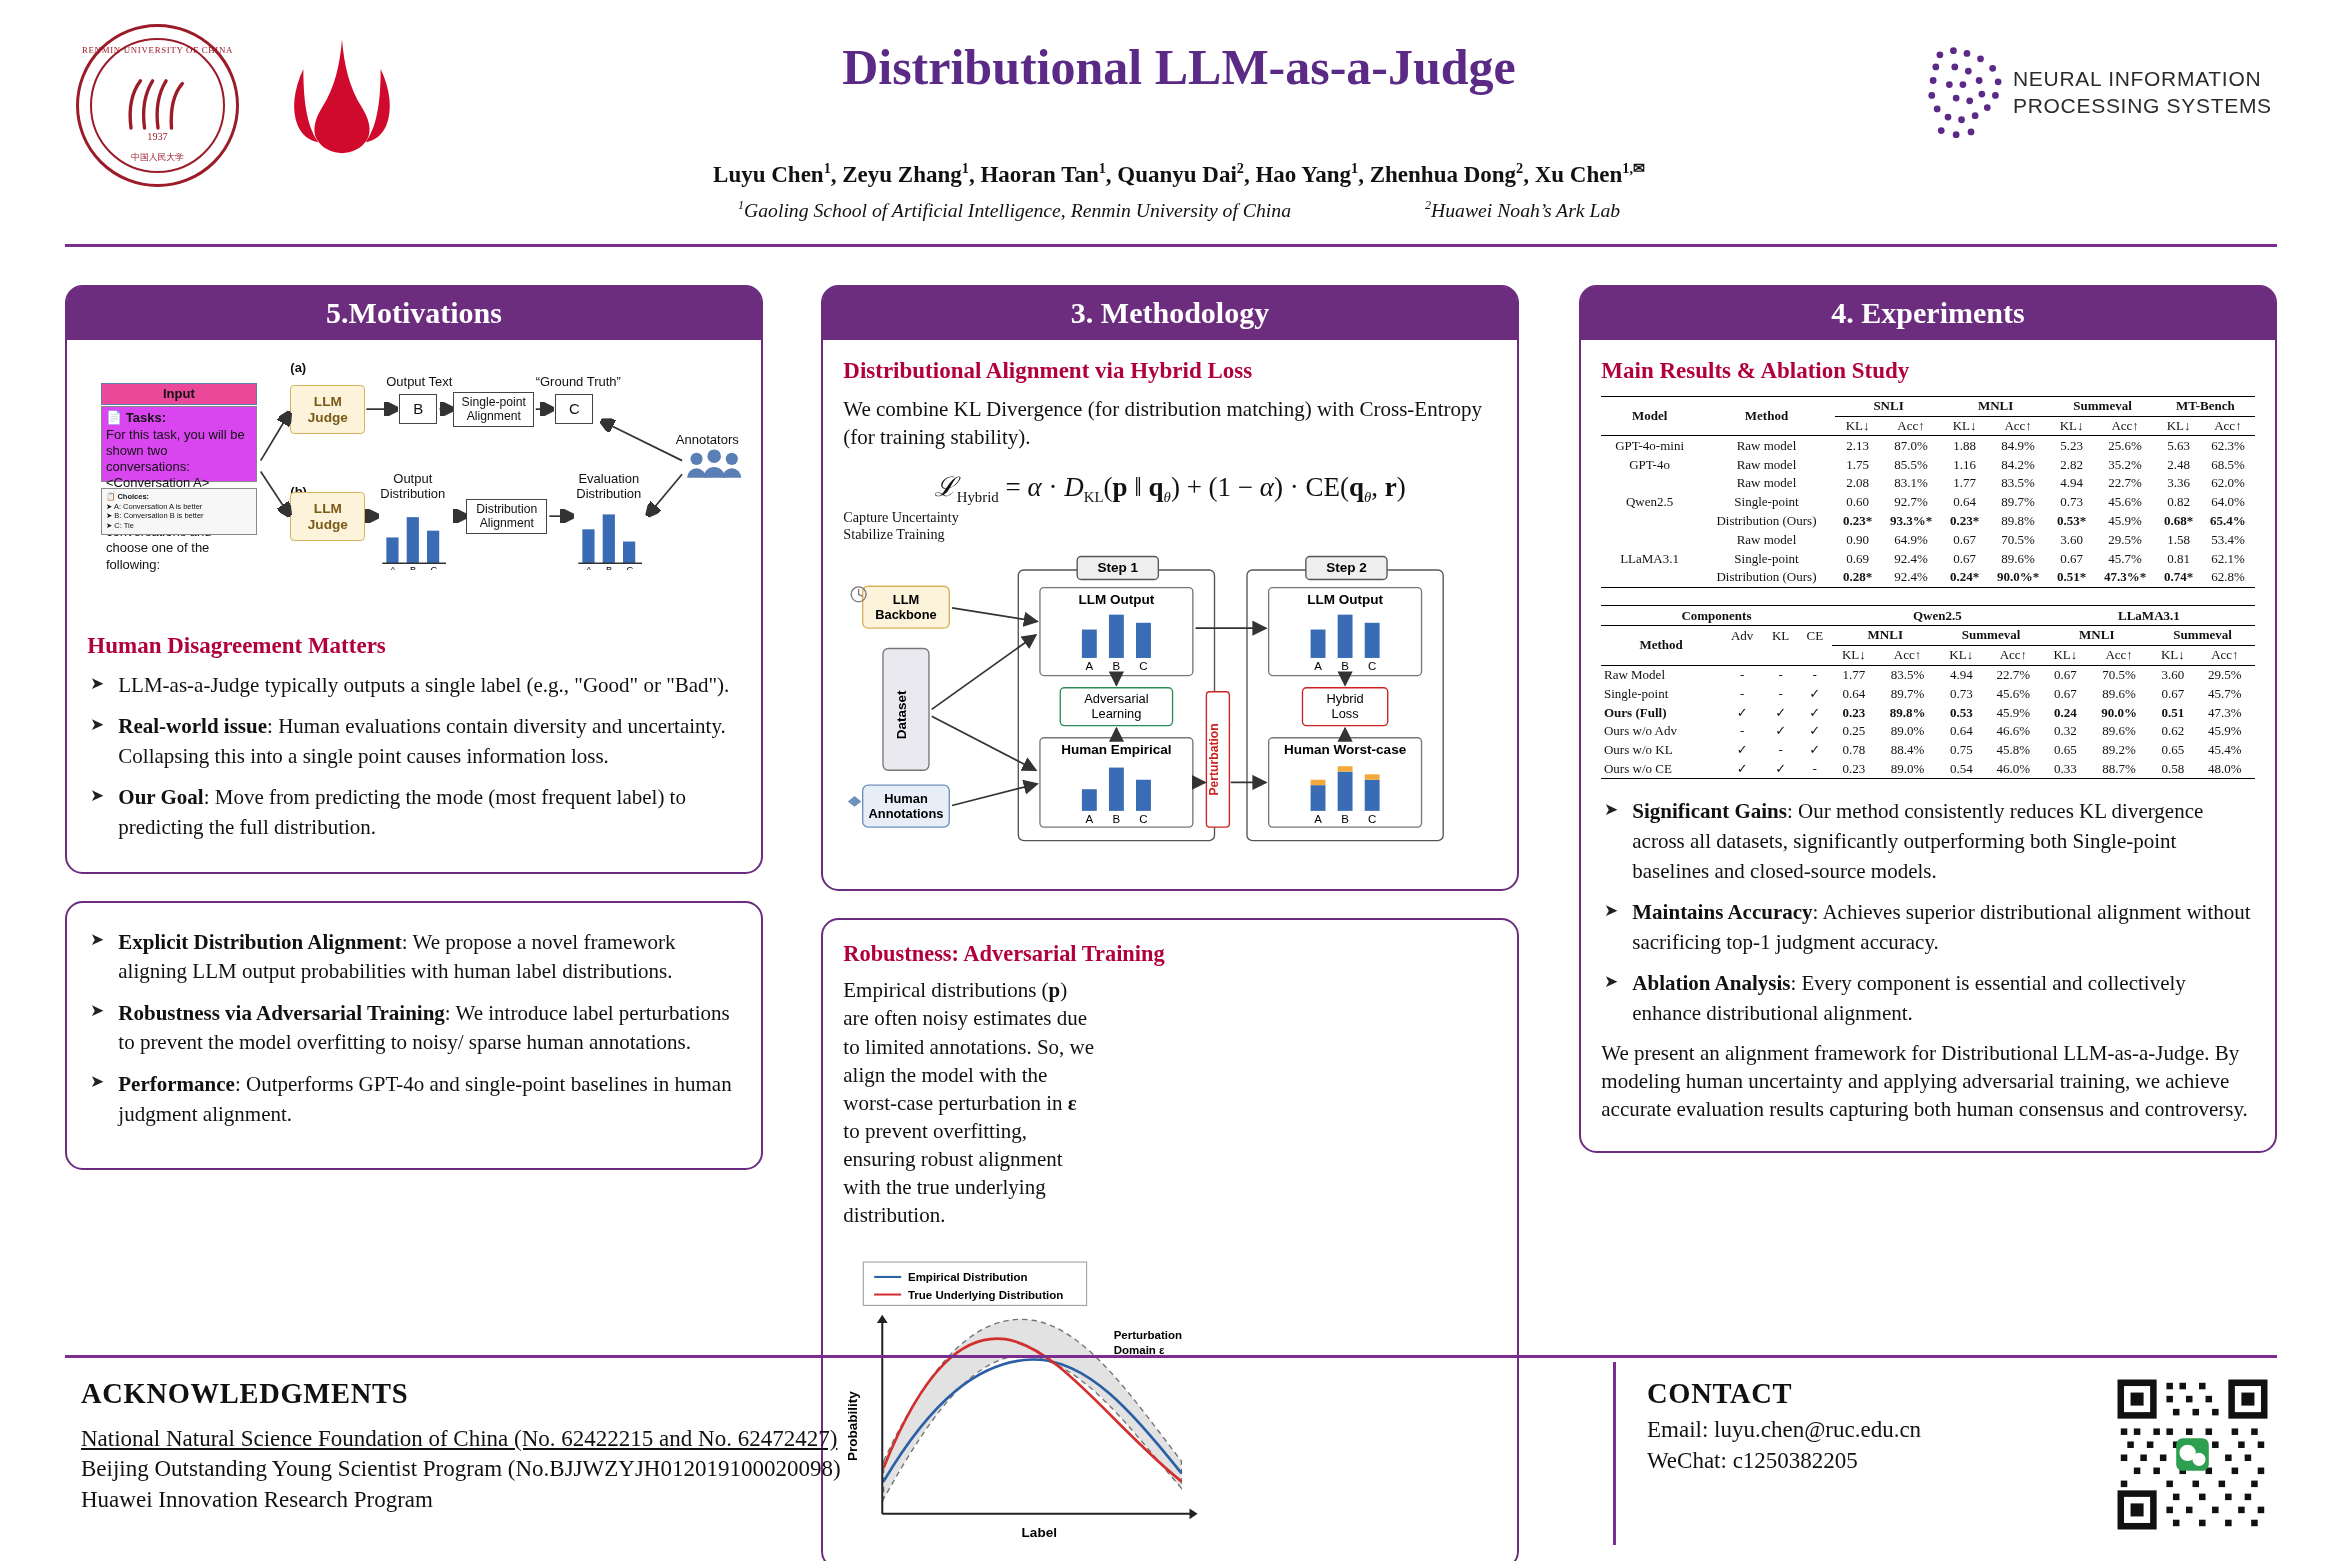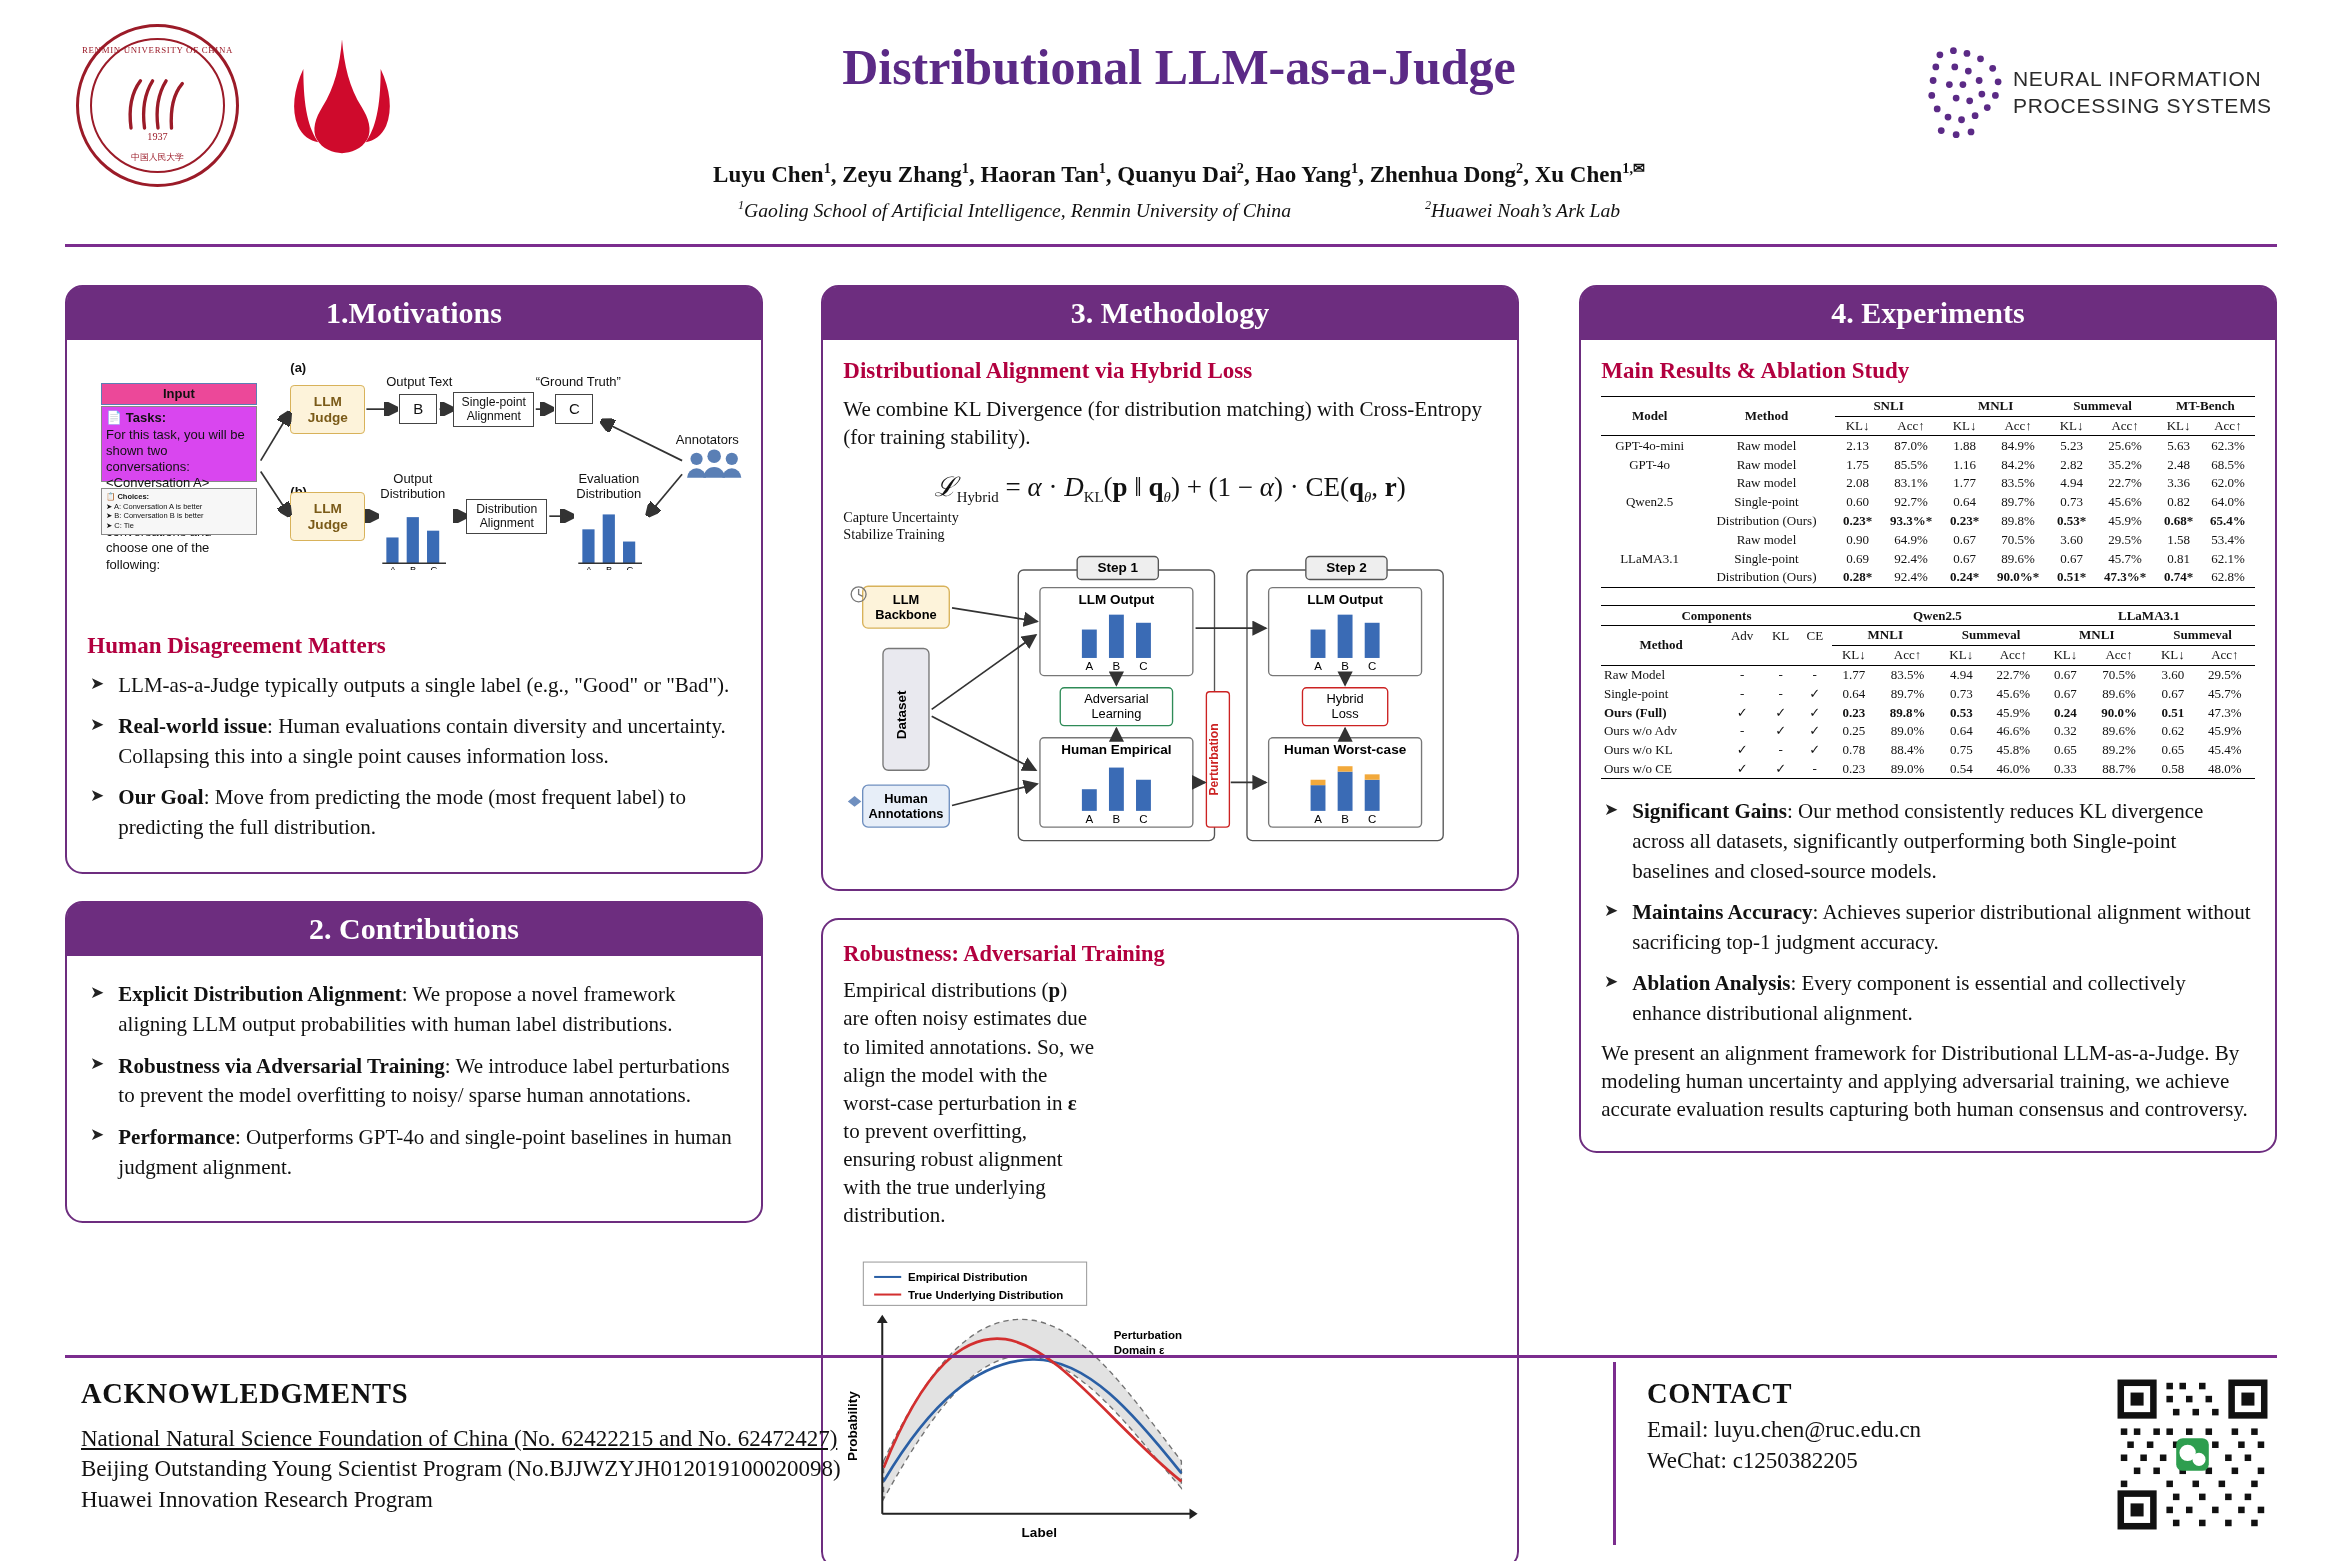--- a/index.html
+++ b/index.html
@@ -194,21 +194,21 @@
       <span><sup>1</sup>Gaoling School of Artificial Intelligence, Renmin University of China</span>
       <span class="a2"><sup>2</sup>Huawei Noah’s Ark Lab</span>
     </div>
 
     <div class="hrule"></div>
   </div>
 
   <div class="col col1">
 
     <div class="card">
-      <div class="card-title">1.Motivations</div>
+      <div class="card-title">5.Motivations</div>
       <div class="card-body">
 
         <div class="fig-motiv">
           <div class="lbl lbl-b" style="left:203px;top:1.4px;">(a)</div>
           <div class="lbl lbl-b" style="left:203px;top:125px;">(b)</div>
 
           <div class="box inputbox">Input</div>
           <div class="box inputpanel">
             <b>📄 Tasks:</b><br>For this task, you will be shown two conversations:<br>&lt;Conversation A&gt;<br>&lt;Conversation B&gt;<br>Evaluate the two conversations and choose one of the following:
           </div>
@@ -285,21 +285,20 @@
         <div class="sec-h">Human Disagreement Matters</div>
         <ul class="bullets">
           <li>LLM-as-a-Judge typically outputs a single label (e.g., "Good" or "Bad").</li>
           <li><b>Real-world issue</b>: Human evaluations contain diversity and uncertainty. Collapsing this into a single point causes information loss.</li>
           <li><b>Our Goal</b>: Move from predicting the mode (most frequent label) to predicting the full distribution.</li>
         </ul>
       </div>
     </div>
 
     <div class="card">
-      <div class="card-title">2. Contributions</div>
       <div class="card-body" style="padding-top:20.3px;padding-bottom:27px;">
         <ul class="bullets">
           <li><b>Explicit Distribution Alignment</b>: We propose a novel framework aligning LLM output probabilities with human label distributions.</li>
           <li><b>Robustness via Adversarial Training</b>: We introduce label perturbations to prevent the model overfitting to noisy/ sparse human annotations.</li>
           <li><b>Performance</b>: Outperforms GPT-4o and single-point baselines in human judgment alignment.</li>
         </ul>
       </div>
     </div>
   </div>
 

